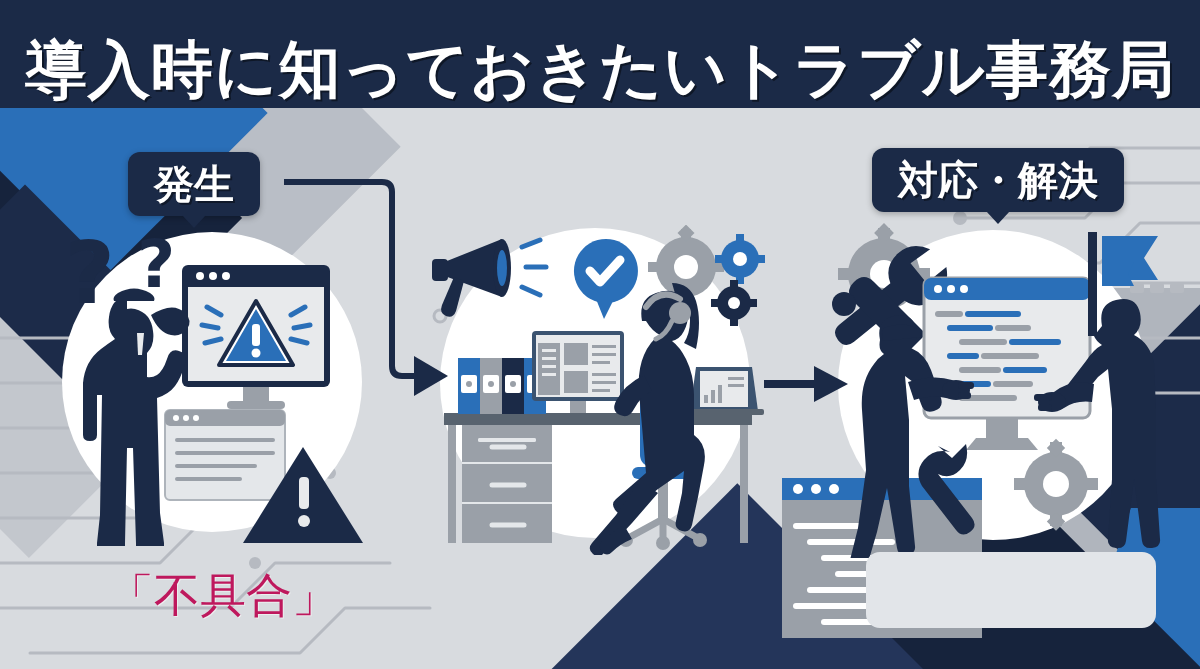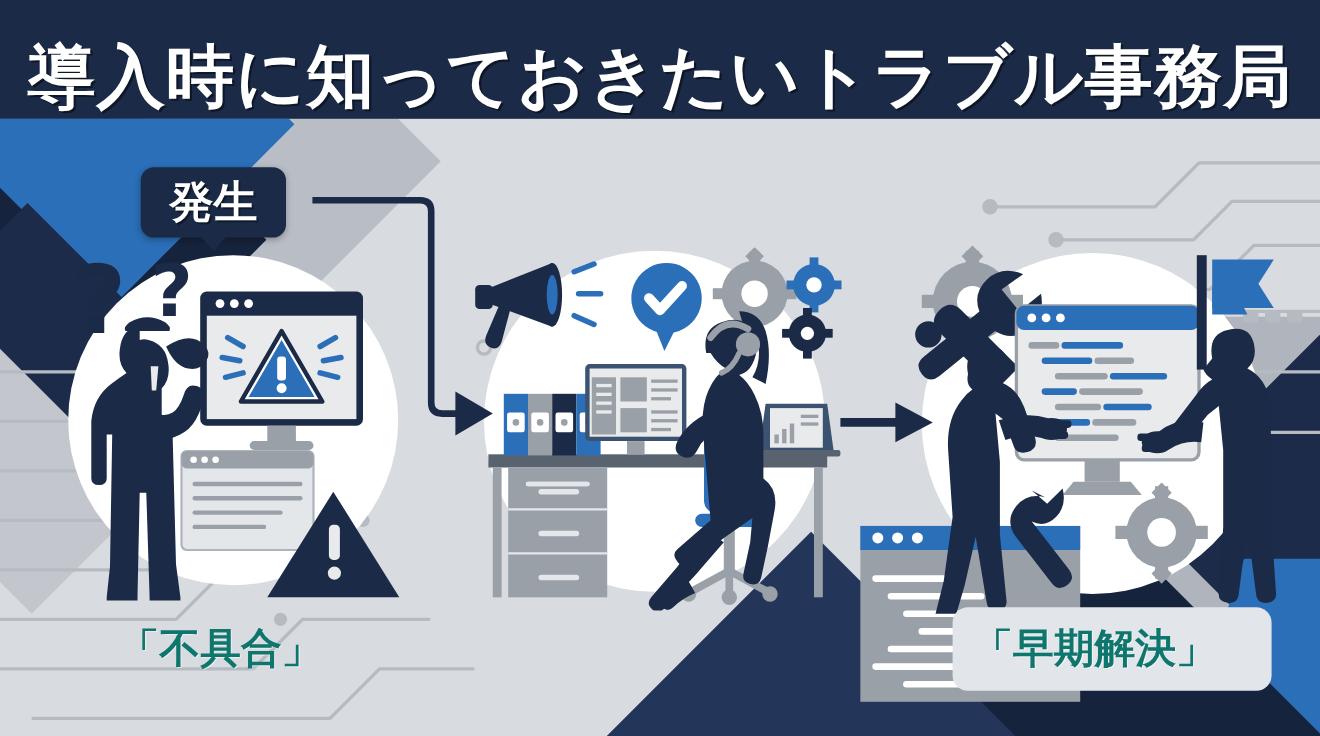--- a/index.html
+++ b/index.html
@@ -68,21 +68,21 @@
   
   .scene{position:absolute;z-index:20;}
   .disc{position:absolute;border-radius:50%;background:#ffffff;z-index:10;}
   .disc-1{left:62px;top:232px;width:300px;height:300px;}
   .disc-2{left:440px;top:228px;width:310px;height:310px;}
   .disc-3{left:838px;top:230px;width:310px;height:310px;}
 
   
   .caption{
     position:absolute;z-index:32;
-    font-size:37px;font-weight:700;color:#0f766e;white-space:nowrap;
+    font-size:46px;font-weight:400;color:#be185d;white-space:nowrap;
     text-shadow:1px 1px 0 rgba(255,255,255,.5);
   }
   .cap-1{left:108px;top:565px;}
   .cap-2{left:478px;top:565px;}
   .cap-3{left:884px;top:565px;}
   .cap-plate{
     position:absolute;left:866px;top:552px;width:290px;height:76px;
     background:#e2e5e9;border-radius:14px;z-index:31;
   }
 
@@ -523,18 +523,18 @@
     <path d="M4 22 H102 Q112 22 112 32 V206 Q112 216 122 216 H142" fill="none" stroke="#1b2a47" stroke-width="6" stroke-linejoin="round"></path>
     <path d="M134 196 L168 216 L134 236 Z" fill="#1b2a47"></path>
   </svg>
 
   <svg class="arrow-svg" style="left:762px;top:362px;" width="100" height="44" viewBox="0 0 100 44">
     <line x1="2" y1="22" x2="58" y2="22" stroke="#1b2a47" stroke-width="8" stroke-linecap="butt"></line>
     <path d="M52 4 L86 22 L52 40 Z" fill="#1b2a47"></path>
   </svg>
 
   <div class="badge badge-1">発生</div>
+  <div class="badge badge-3">対応・解決</div>
 
   <div class="cap-plate"></div>
   <div class="caption cap-1">「不具合」</div>
-  <div class="caption cap-3">「早期解決」</div>
 
 </div>
 
 </body></html>

